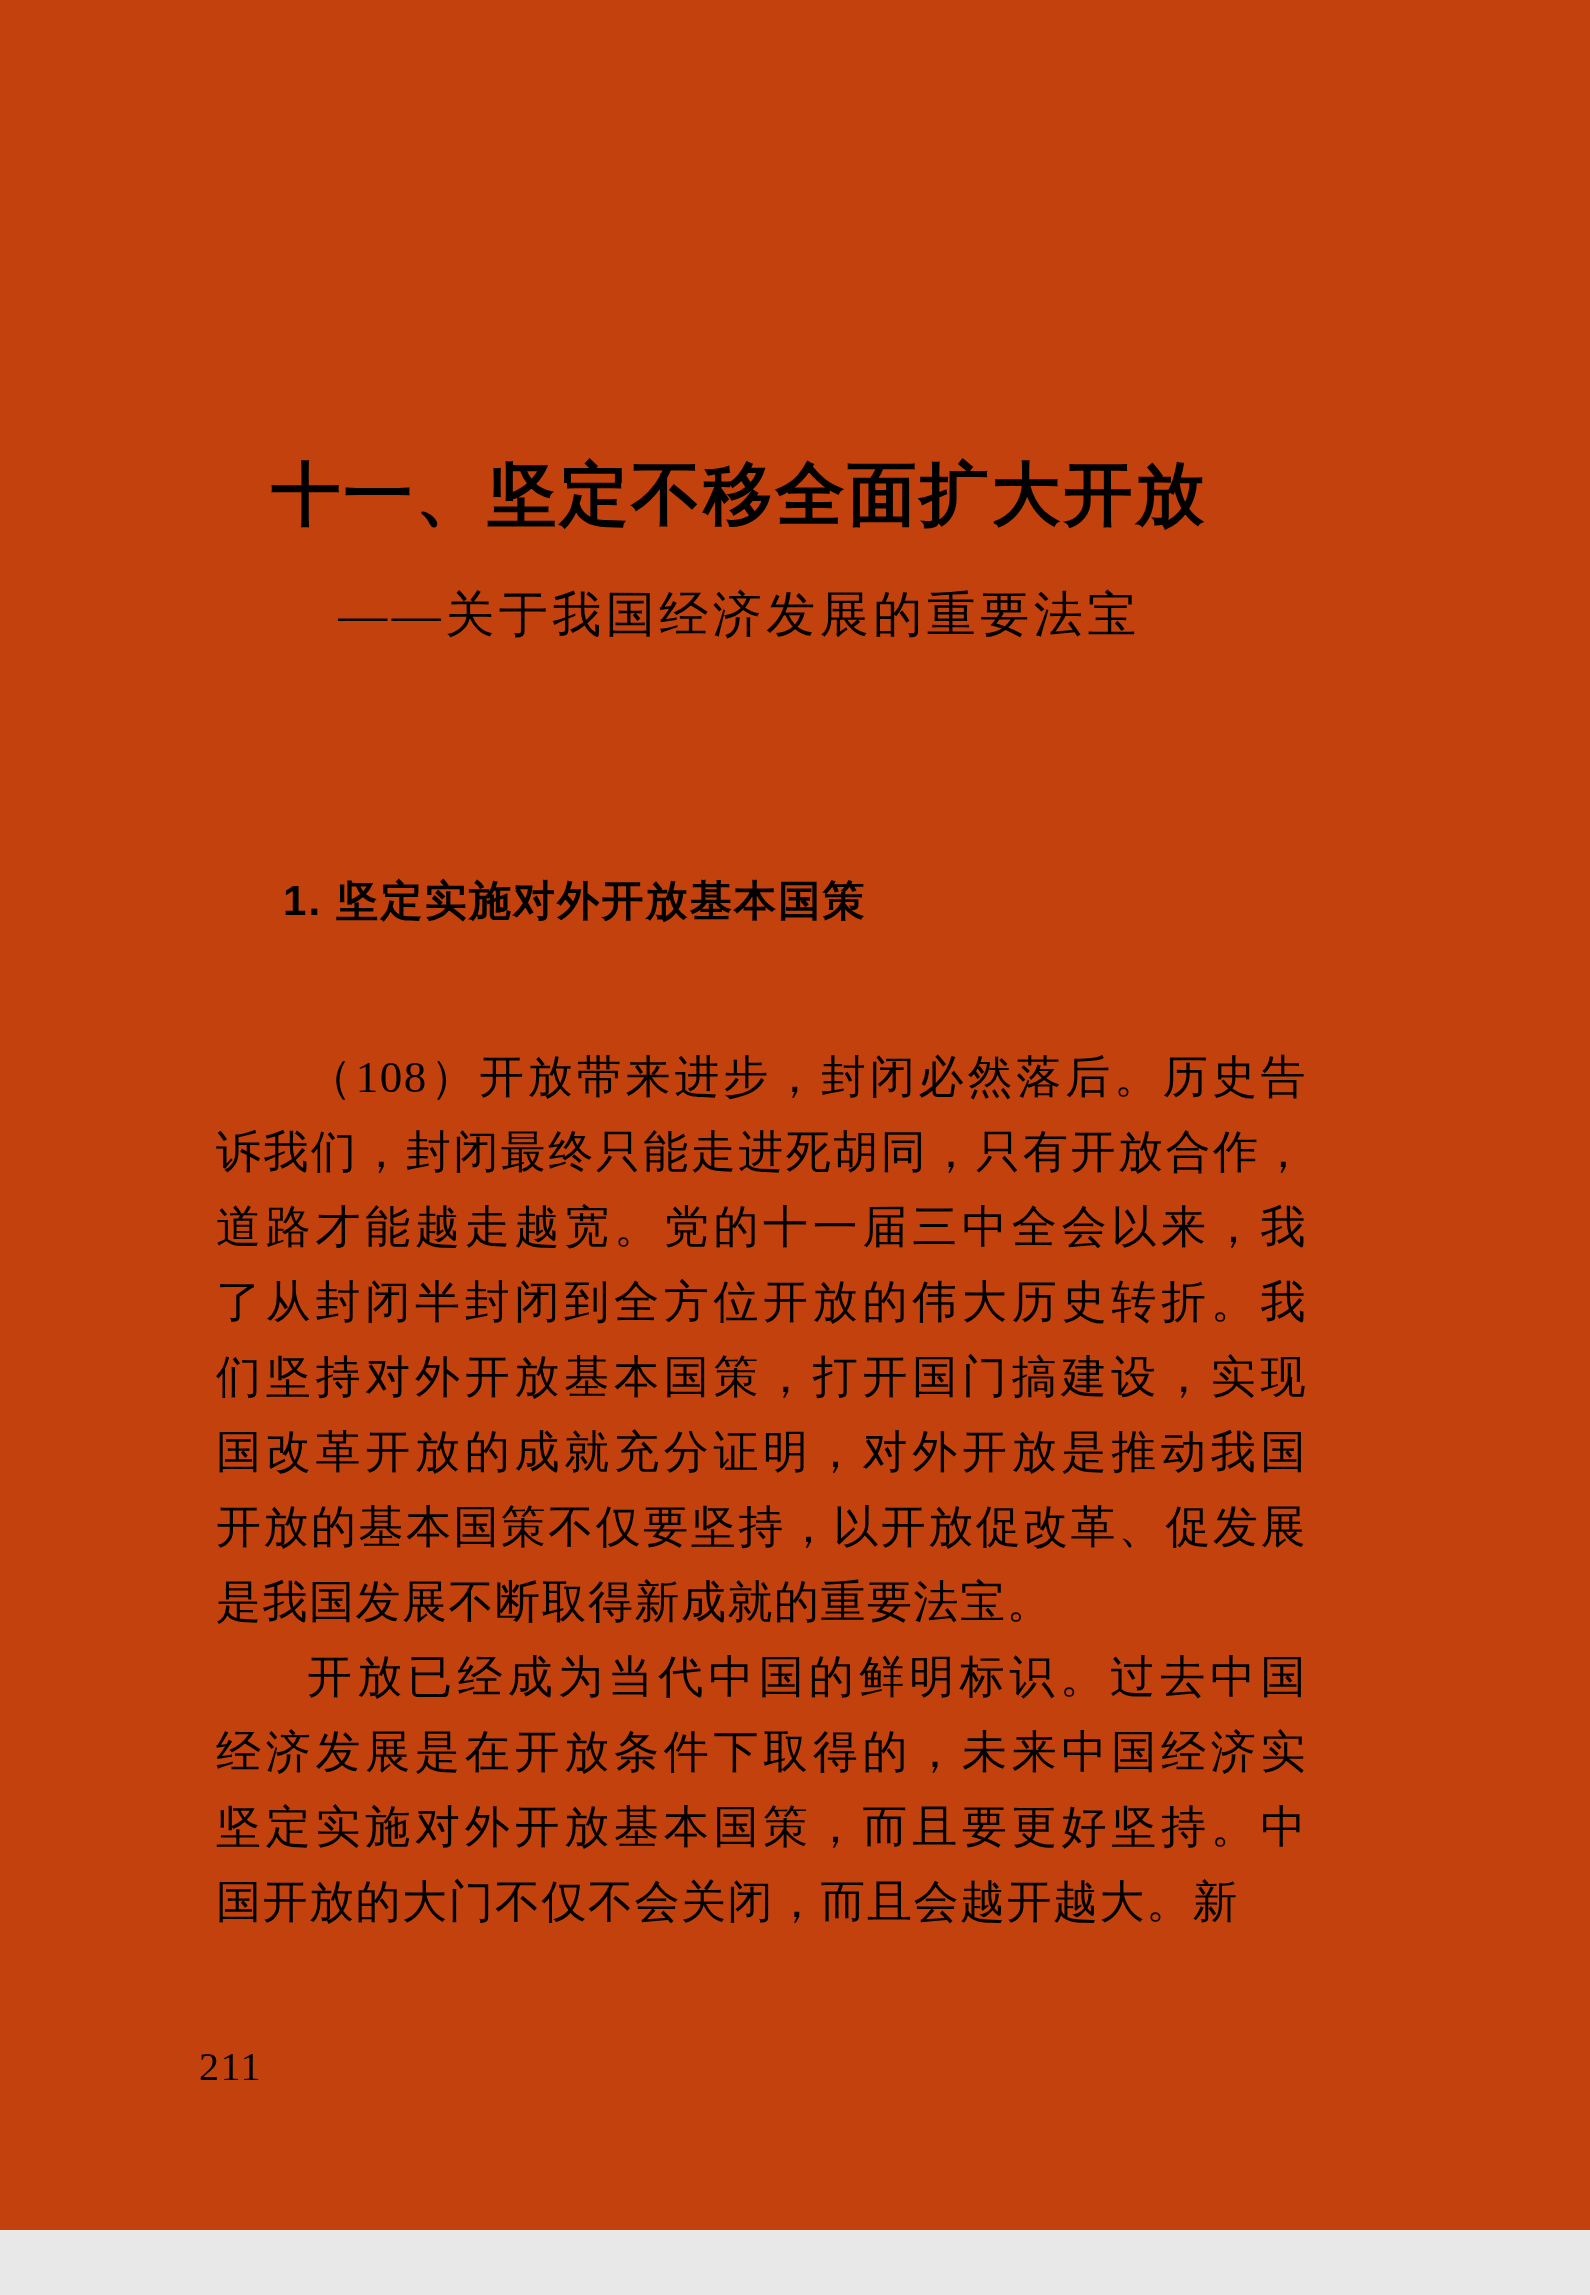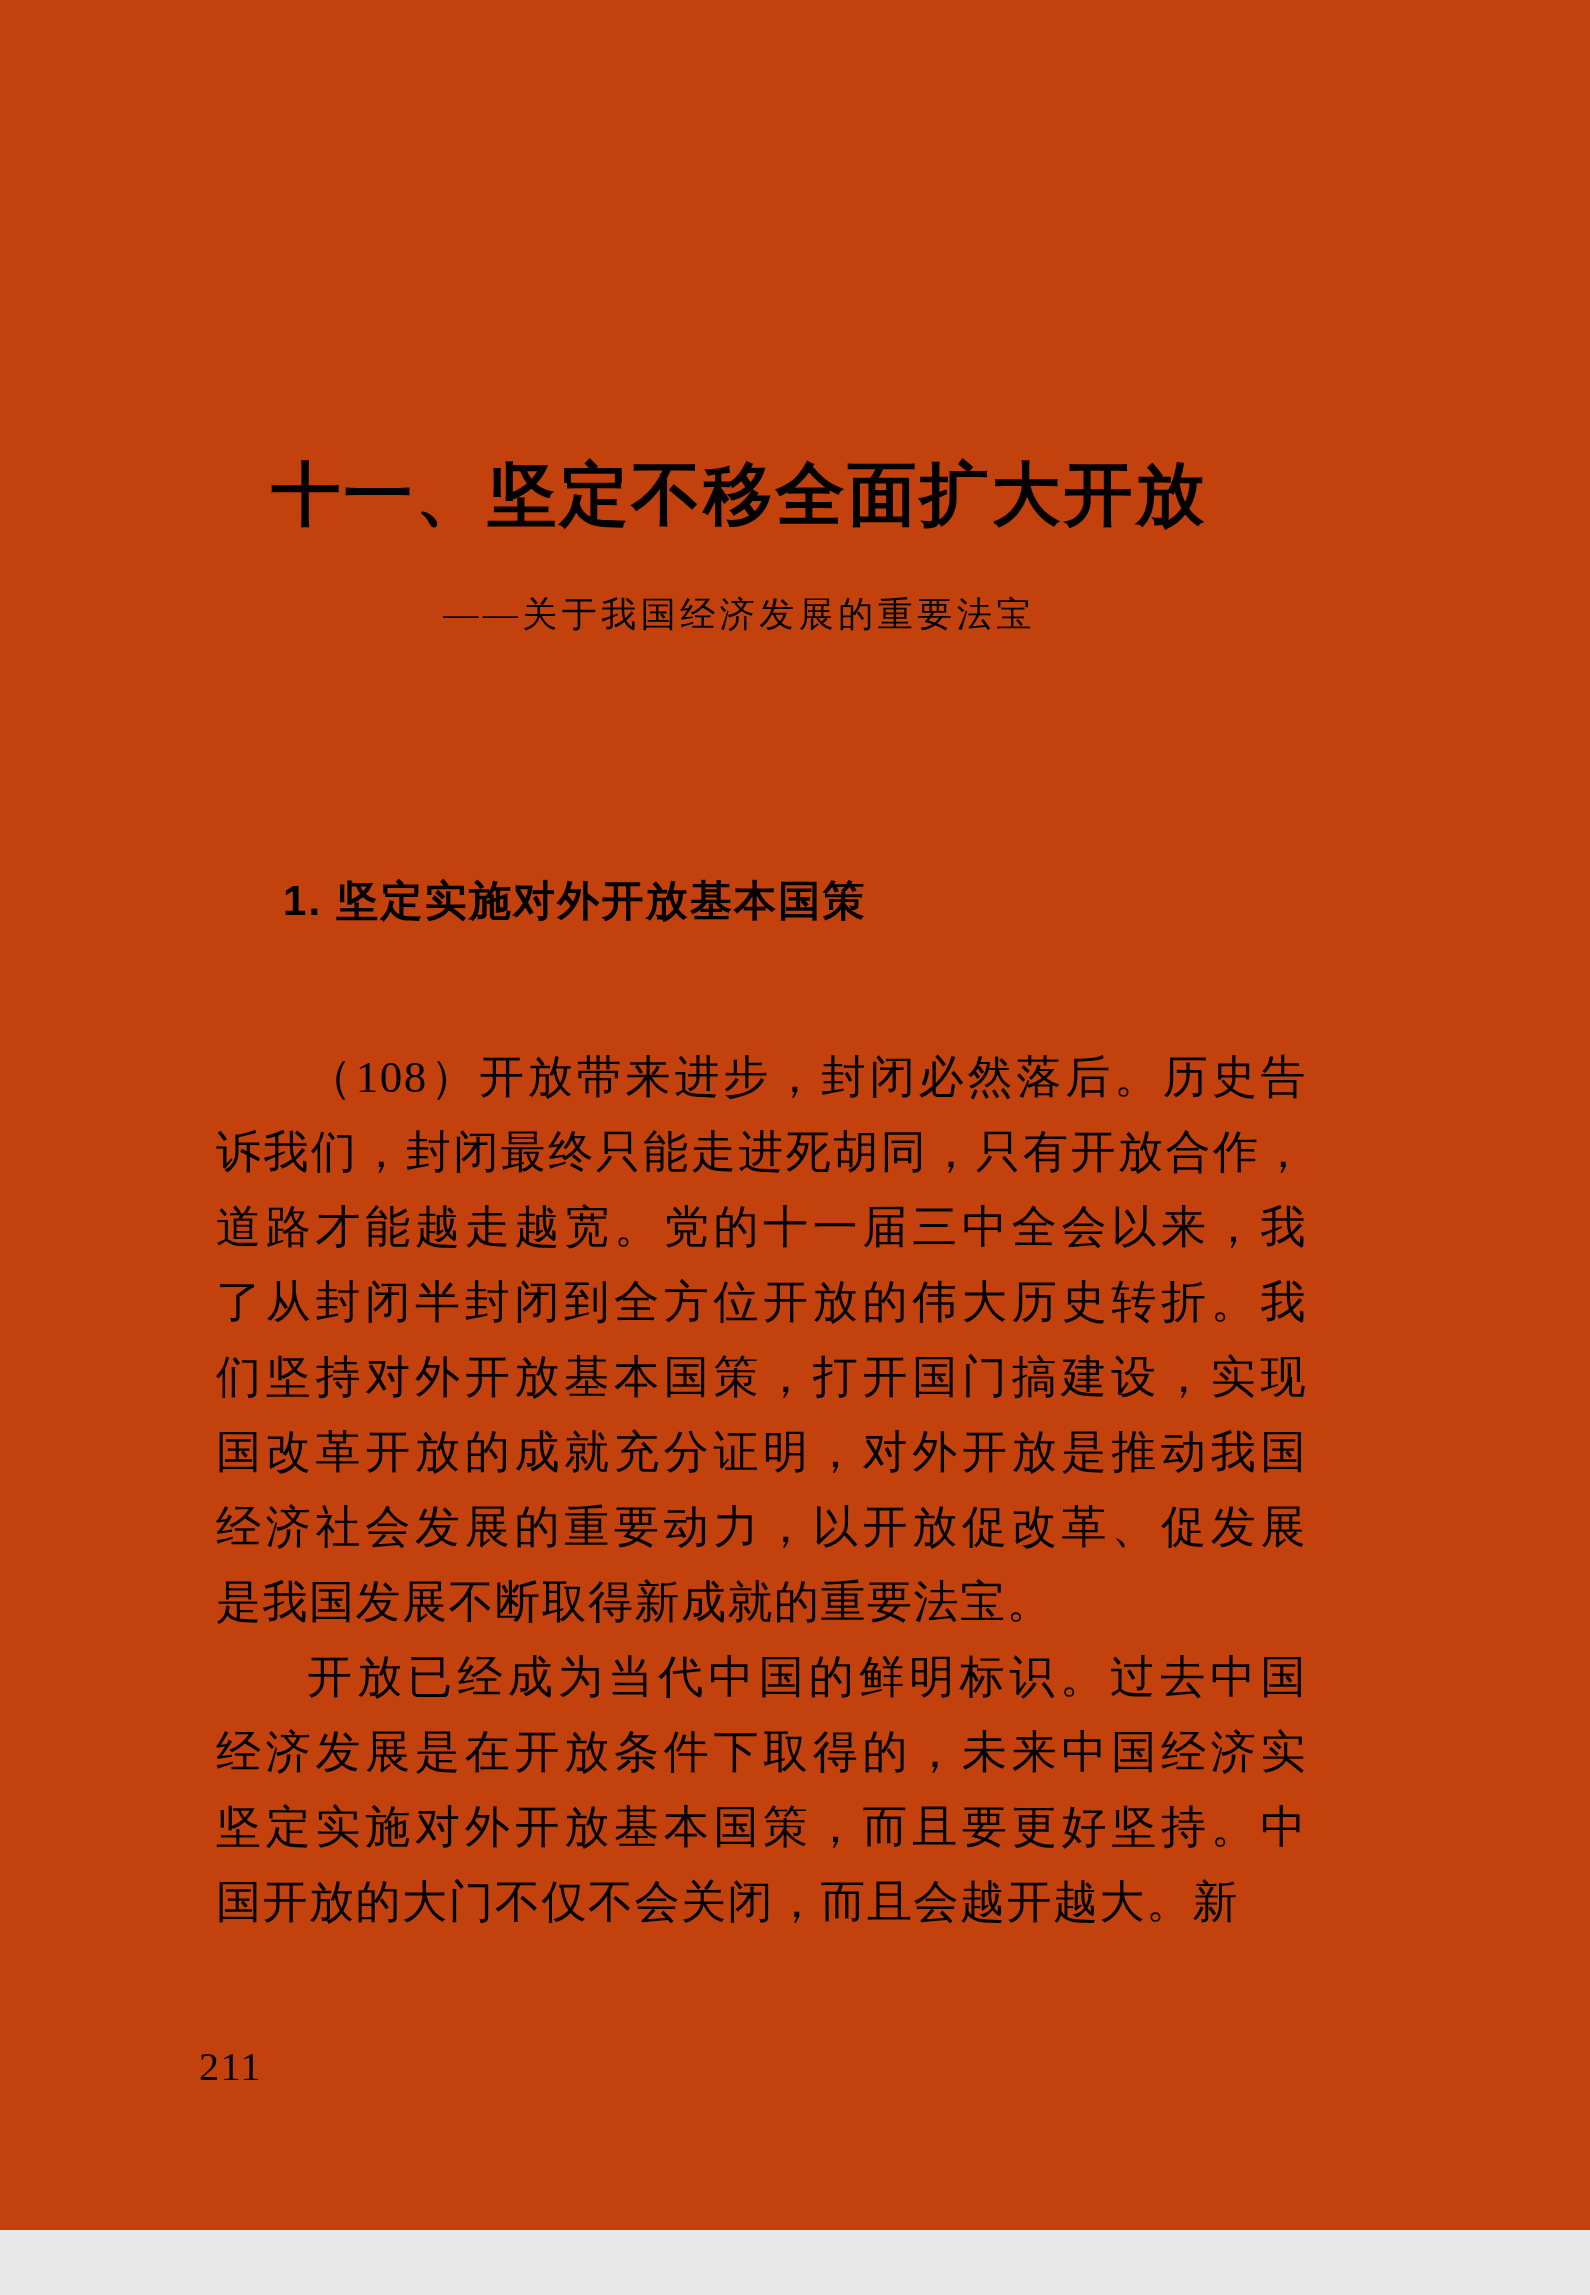--- a/index.html
+++ b/index.html
@@ -27,21 +27,21 @@
     font-weight: bold;
     letter-spacing: 3px;
     white-space: nowrap;
   }
   .chapter-subtitle {
     position: absolute;
     left: 172px;
     top: 582px;
     width: 1135px;
     text-align: center;
-    font-size: 35px;
+    font-size: 49px;
     line-height: 66px;
     letter-spacing: 4.5px;
     white-space: nowrap;
   }
   .section-heading {
     position: absolute;
     left: 283px;
     top: 872px;
     font-size: 42px;
     line-height: 57px;
@@ -93,21 +93,21 @@
   <div class="section-heading">1. 坚定实施对外开放基本国策</div>
 
   <div class="body-text">
       <div class="paragraph">
         <div class="body-line first">（108）开放带来进步，封闭必然落后。历史告</div>
         <div class="body-line">诉我们，封闭最终只能走进死胡同，只有开放合作，</div>
         <div class="body-line">道路才能越走越宽。党的十一届三中全会以来，我</div>
         <div class="body-line">了从封闭半封闭到全方位开放的伟大历史转折。我</div>
         <div class="body-line">们坚持对外开放基本国策，打开国门搞建设，实现</div>
         <div class="body-line">国改革开放的成就充分证明，对外开放是推动我国</div>
-        <div class="body-line">经济社会发展的重要动力，以开放促改革、促发展</div>
+        <div class="body-line">开放的基本国策不仅要坚持，以开放促改革、促发展</div>
         <div class="body-line last">是我国发展不断取得新成就的重要法宝。</div>
       </div>
       <div class="paragraph">
         <div class="body-line first">开放已经成为当代中国的鲜明标识。过去中国</div>
         <div class="body-line">经济发展是在开放条件下取得的，未来中国经济实</div>
         <div class="body-line">坚定实施对外开放基本国策，而且要更好坚持。中</div>
         <div class="body-line last">国开放的大门不仅不会关闭，而且会越开越大。新</div>
       </div>
     </div>
 

